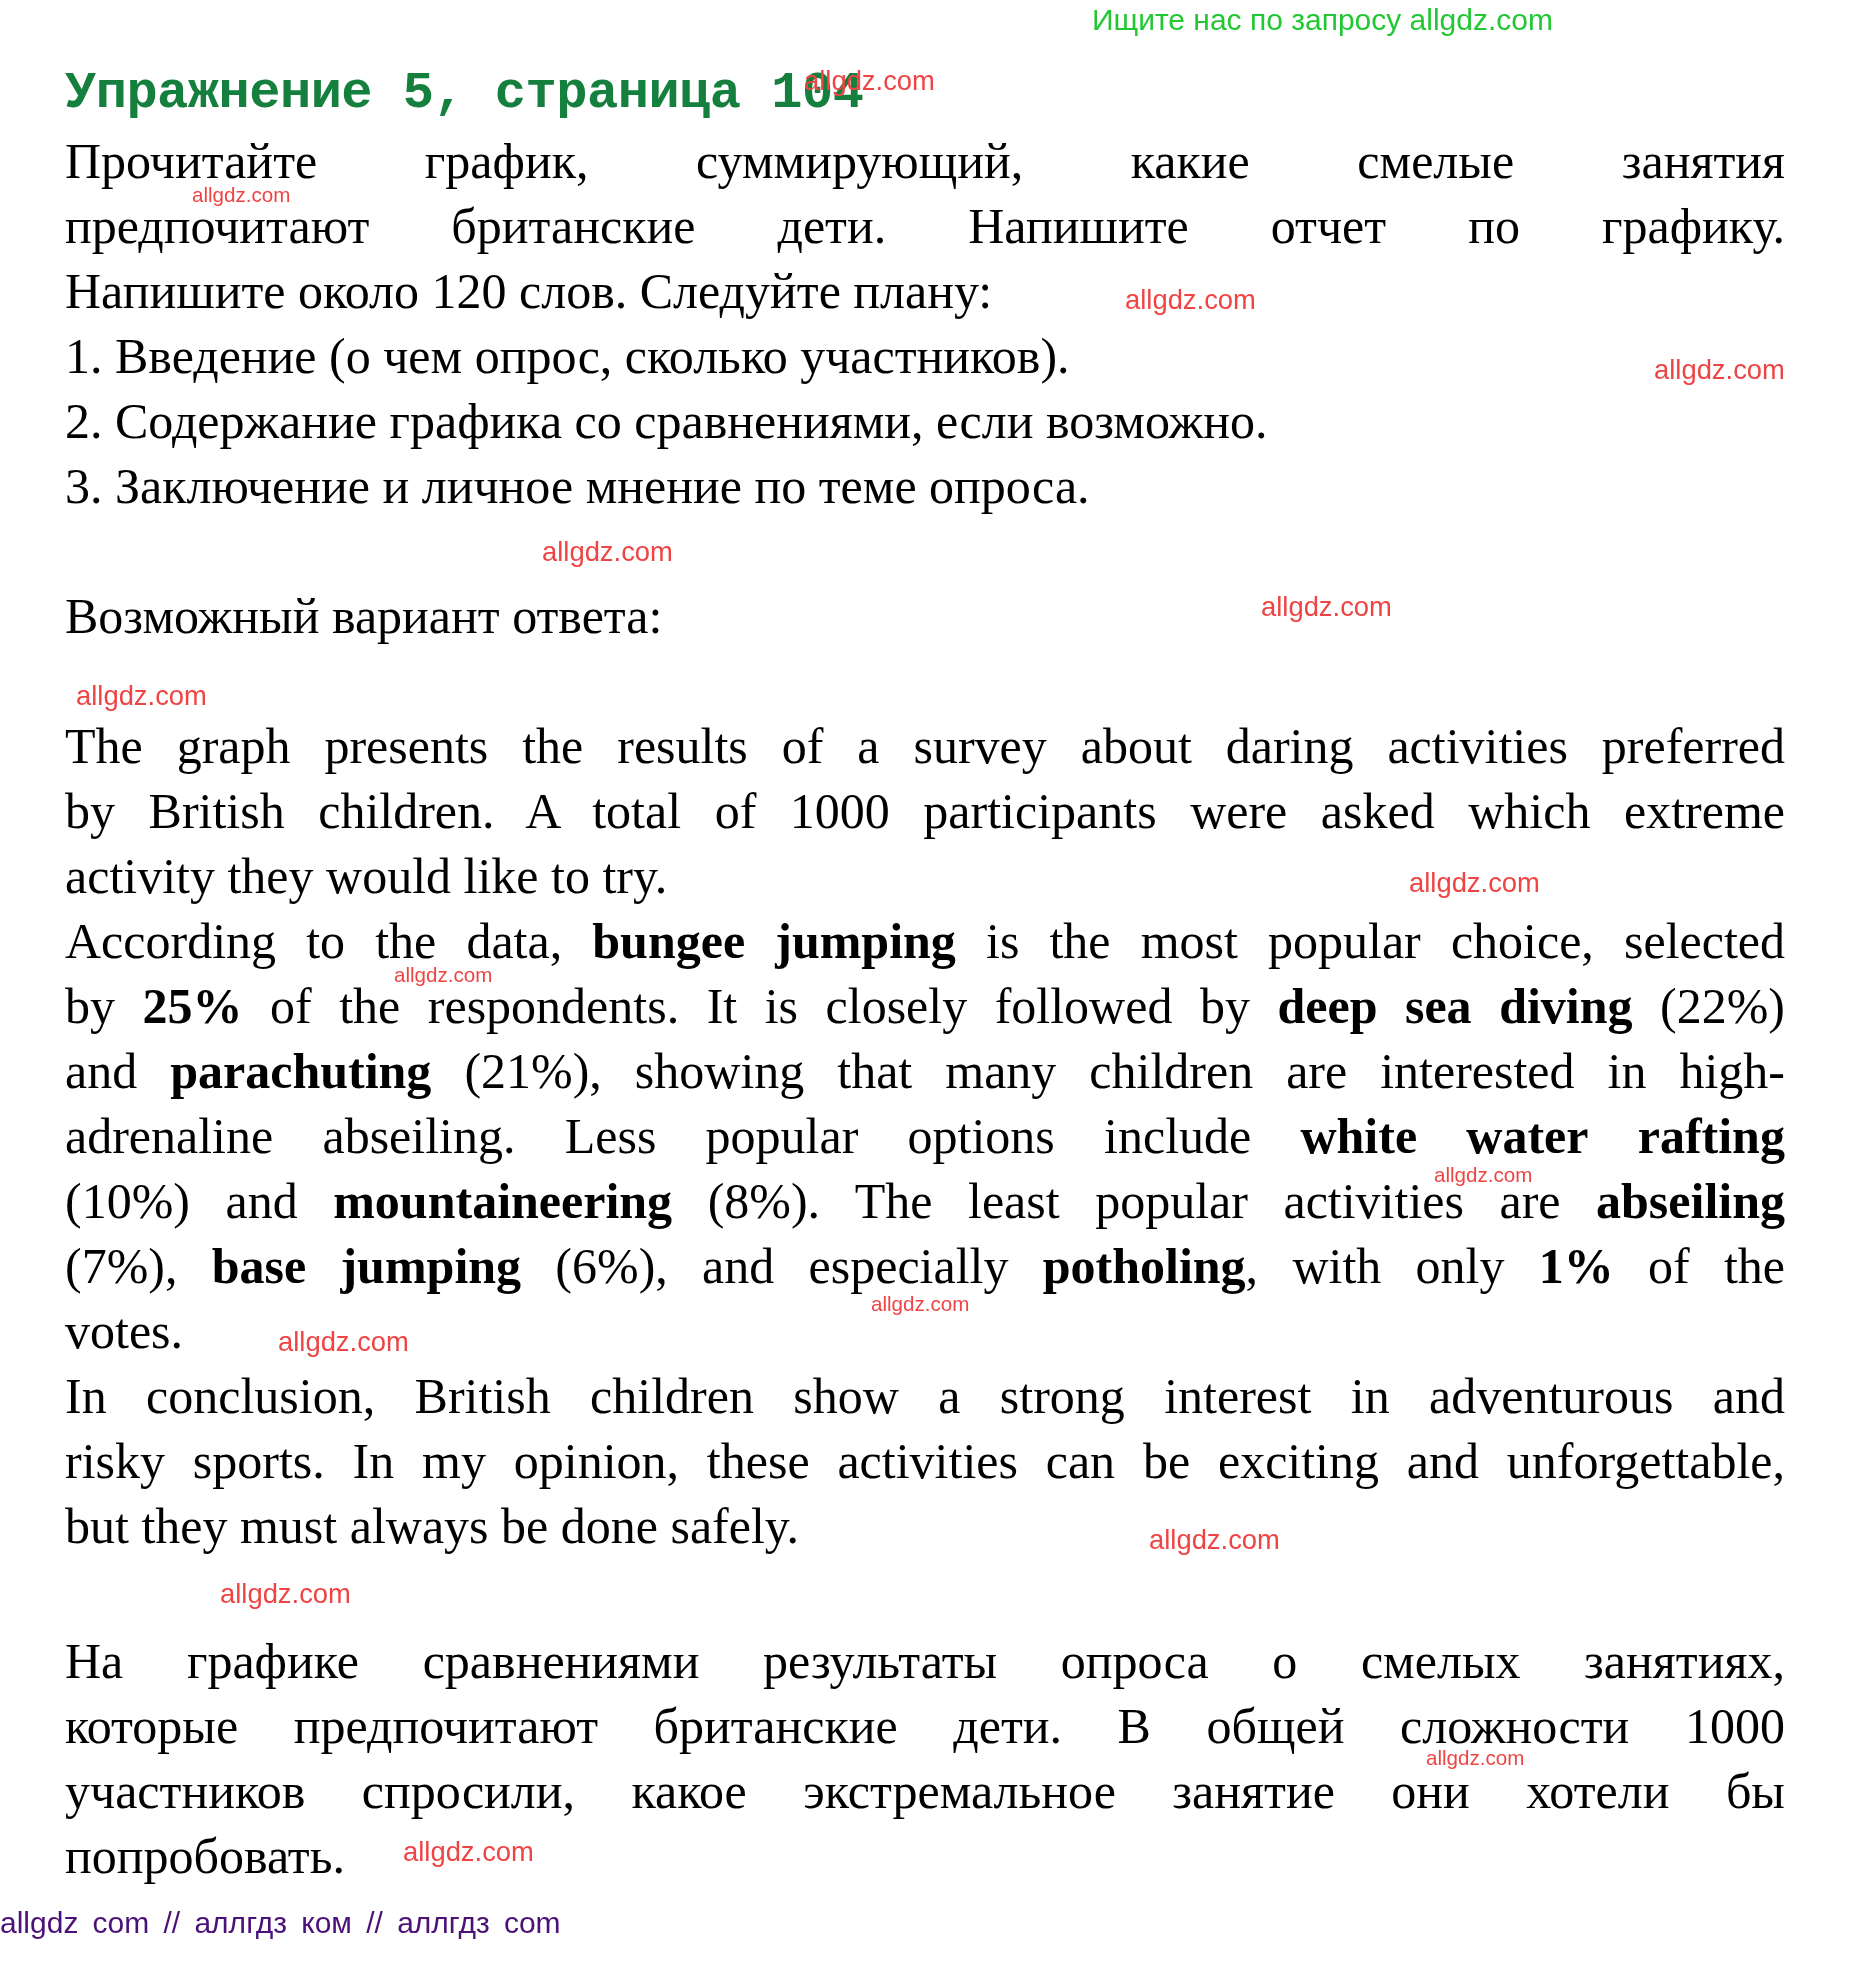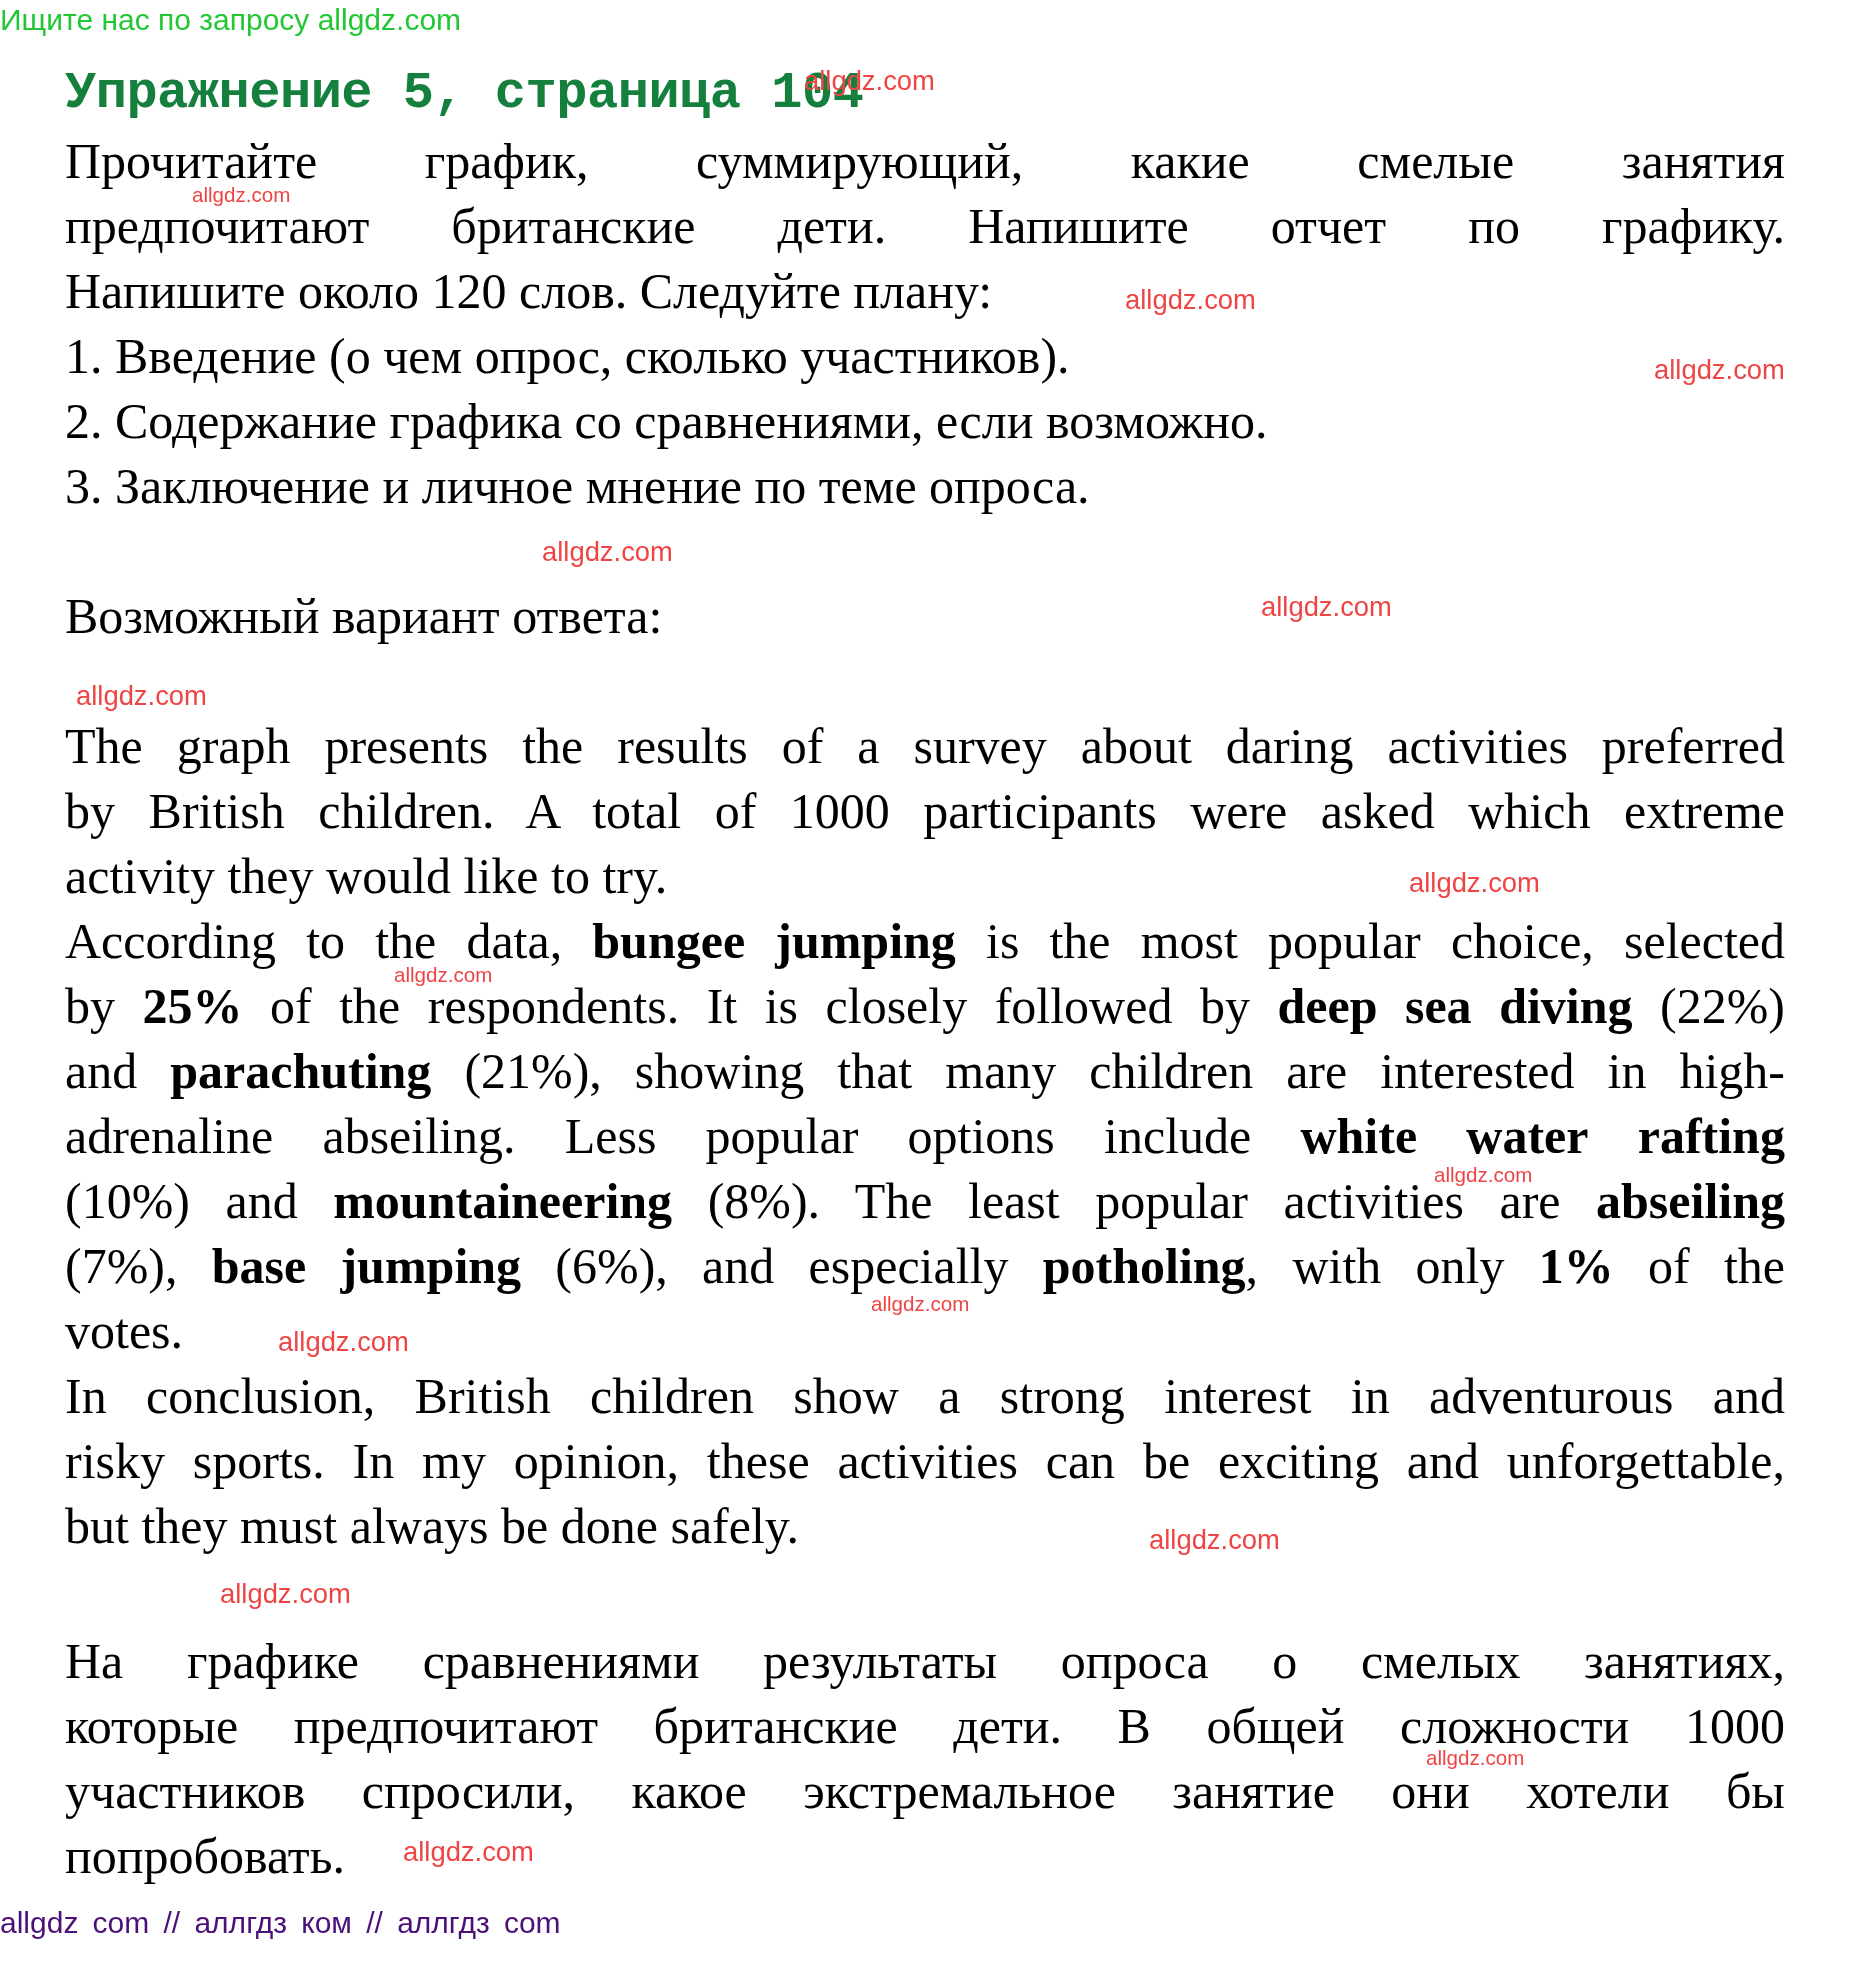--- a/index.html
+++ b/index.html
@@ -1,17 +1,17 @@
 <!DOCTYPE html>
 <html><head>
 <meta charset="utf-8">
 <style>
   html, body { margin:0; padding:0; background:#ffffff; }
   body { width:1869px; height:1969px; position:relative; overflow:hidden; }
-  .hdr { position:absolute; top:0; left:0; width:1553px; text-align:left;
+  .hdr { position:absolute; top:0; left:0; width:1553px; text-align:right;
          font-family:"Liberation Sans", sans-serif; font-size:30px; line-height:39px; color:#22c833; }
   .title { position:absolute; left:65px; top:61px; font-family:Liberation Mono, monospace;
            font-weight:bold; font-size:52px; line-height:65px; color:#15803d; letter-spacing:-0.5px; }
   .blk { position:absolute; left:65px; width:1720px; font-family:"Liberation Serif", serif;
          font-size:50px; line-height:65px; color:#000; }
   .blk .ln { display:block; text-align:justify; text-align-last:justify; white-space:nowrap; height:65px; overflow:visible; }
   .jl { display:flex; justify-content:space-between; white-space:nowrap; height:65px; }
   .ll { display:block; white-space:nowrap; height:65px; }
   b { font-weight:bold;text-align:right; }
   .wm { position:absolute; font-family:"Liberation Sans", sans-serif; font-size:27.4px; color:#ef4444; white-space:nowrap; }

